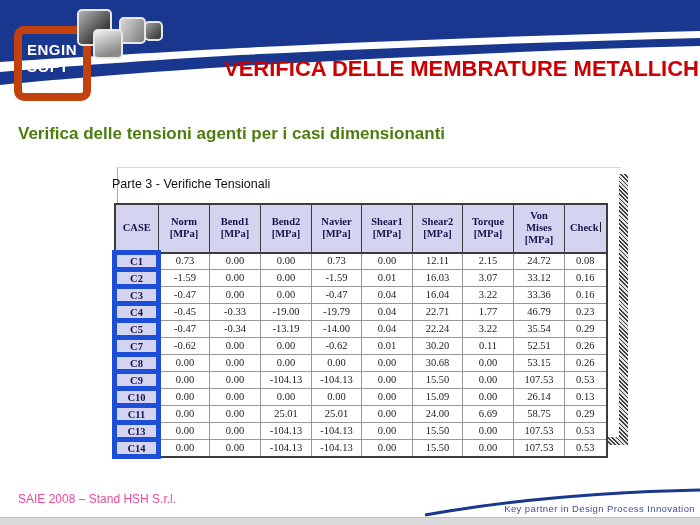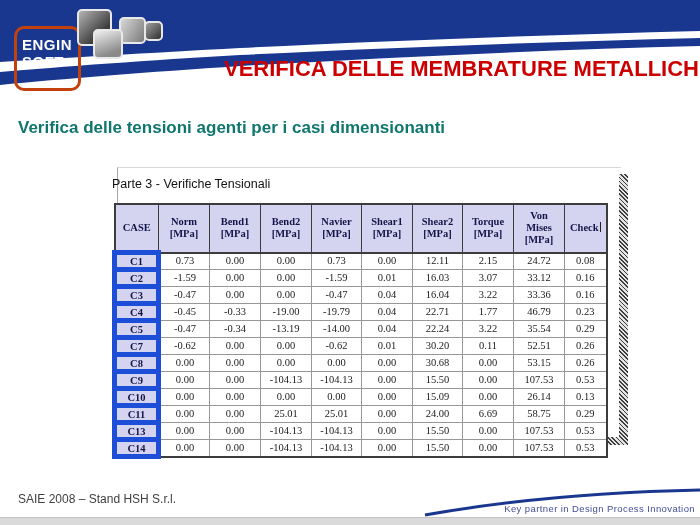--- a/index.html
+++ b/index.html
@@ -3,34 +3,34 @@
 <meta charset="utf-8">
 <style>
   html,body { margin:0; padding:0; }
   body { width:700px; height:525px; font-family:"Liberation Sans", sans-serif; }
   .slide { position:relative; width:700px; height:525px; background:#ffffff; overflow:hidden; }
 
   
   .header-svg { position:absolute; left:0; top:0; }
   .logo-box {
     position:absolute; left:14px; top:26px; width:56px; height:52px;
-    border:3px solid #c2410c; border-radius:10px;
+    border:8px solid #c2410c; border-radius:10px;
     color:#ffffff; font-weight:bold; font-size:15px; line-height:17px;
     padding:7px 0 0 5px; letter-spacing:0.5px;
   }
   .thumb { position:absolute; border:2px solid #e8e8e8; border-radius:5px; }
   .thumb1 { left:77px;  top:9px;  width:31px; height:33px; background:linear-gradient(135deg,#b5b5b5,#3c3c3c 70%); }
   .thumb2 { left:93px;  top:29px; width:26px; height:26px; background:linear-gradient(160deg,#efefef,#8a8a8a 80%); z-index:2; }
   .thumb3 { left:119px; top:17px; width:23px; height:23px; background:linear-gradient(120deg,#d8d8d8,#7a7a7a); }
   .thumb4 { left:144px; top:21px; width:15px; height:16px; background:linear-gradient(135deg,#9f9f9f,#2f2f2f); }
   .slide-title {
     position:absolute; right:6px; top:56px; width:470px;
     text-align:right; font-size:22px; font-weight:bold; color:#cc0000; white-space:nowrap;
   }
-  .subtitle { position:absolute; left:18px; top:118px; font-size:17px; font-weight:bold; color:#0f766e; }
+  .subtitle { position:absolute; left:18px; top:124px; font-size:17px; font-weight:bold; color:#4d7c0f; }
 
   
   .object-area {
     position:absolute; left:117px; top:167px; width:503px; height:271px;
     background:#ffffff; border-left:1px solid #a8a8a8; border-top:1px solid #d8d8d8;
   }
   .obj-title { position:absolute; left:112px; top:177px; width:492px; text-align:left;
                font-size:12.5px; color:#111111; }
   .hatch { position:absolute; background:repeating-linear-gradient(45deg,#3e3e3e 0 1.2px,#e3e3e3 1.2px 3px); }
   .hatch-right  { left:619px; top:174px; width:9px;  height:271px; }
@@ -50,21 +50,21 @@
   }
   #data-table tbody th {
     background:#d4d4f0; color:#14144a; font-weight:bold; font-size:10.5px;
     border:5px solid #1d4ed8; height:12px;
   }
   #data-table tbody td {
     color:#1a1a1a; font-size:10.5px; line-height:12px; height:12px; border:1px solid #979797;
   }
 
   
-  .saie { position:absolute; left:18px; top:492px; font-size:12px; color:#404040; }
+  .saie { position:absolute; left:18px; top:492px; font-size:12px; color:#ec4899; }
   .footer-arc { position:absolute; left:380px; top:482px; }
   .tagline { position:absolute; right:5px; top:503px; font-size:9.5px; letter-spacing:0.4px;
              color:#444e9b; }
   .bottom-strip { position:absolute; left:0; bottom:0; width:700px; height:7px;
                   background:#dadada; border-top:1px solid #c2c2c2; }
 </style>
 </head>
 <body>
 
 <div class="slide">

